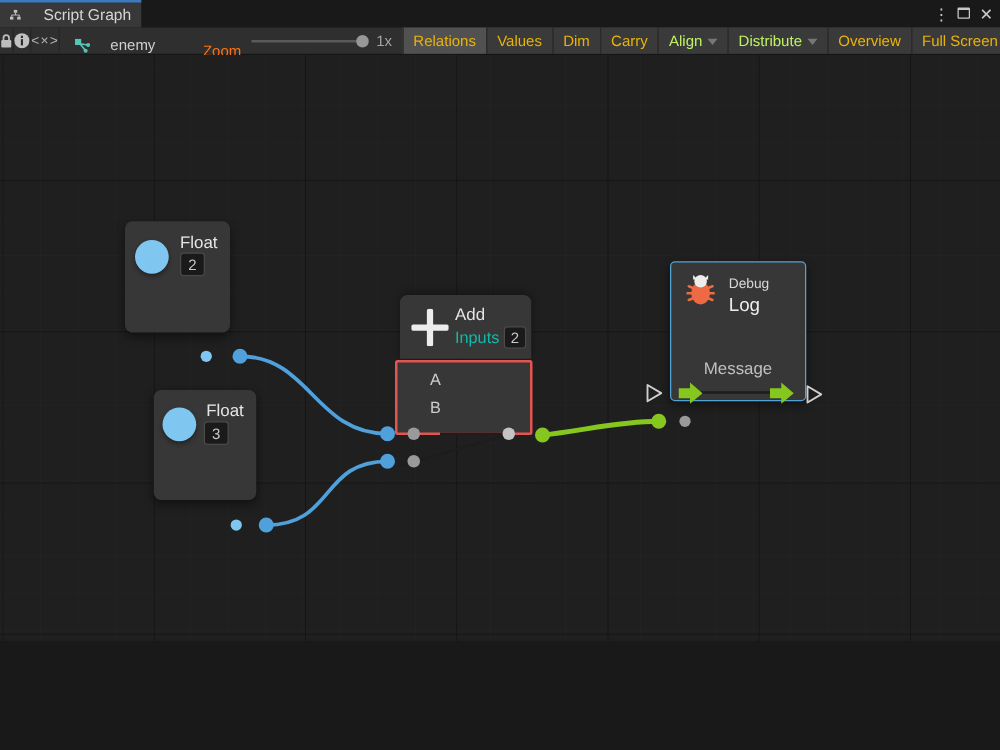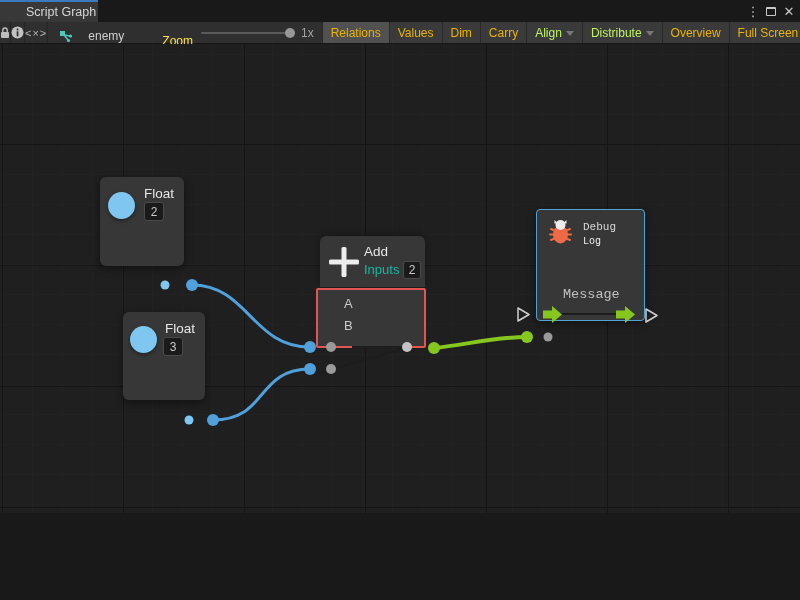--- a/index.html
+++ b/index.html
@@ -3,42 +3,42 @@
 <meta charset="utf-8">
 <style>
   * { margin:0; padding:0; box-sizing:border-box; }
   html,body { width:800px; height:600px; overflow:hidden; background:#191919;
               font-family:"Liberation Sans", sans-serif; }
   .window { position:relative; width:800px; height:600px; background:#191919; }
 
   
   .titlebar { position:absolute; top:0; left:0; width:800px; height:22px;
               background:#191919; display:flex; align-items:stretch; }
-  .tab { width:98px; background:#383838; border-top:2px solid #3A7BBF;
+  .tab { width:113px; background:#383838; border-top:2px solid #3A7BBF;
          display:flex; align-items:center; gap:18px; padding:0 8px; }
   .tab-label { color:#d6d6d6; font-size:12.5px; white-space:nowrap; }
   .titlebar-right { position:absolute; right:4px; top:0; height:22px;
                     display:flex; align-items:center; gap:6px; }
   .tb-icon { color:#c8c8c8; font-size:13px; line-height:1; width:14px; text-align:center;
              cursor:default; }
   .maximize-glyph { display:inline-block; width:10px; height:9px;
                     border:1px solid #c8c8c8; border-top:2px solid #c8c8c8; border-radius:1px; }
 
   
   .toolbar { position:absolute; top:22px; left:0; width:800px; height:22px;
              background:#2f2f2f; border-bottom:1px solid #161616;
              display:flex; align-items:stretch; font-size:12px; color:#d8d8d8; }
   .tool-cell { display:flex; align-items:center; justify-content:center;
                border-right:1px solid #262626; }
   .tool-cell.icon-btn { width:24px; }
   .tool-cell.wide { width:76px; }
   .graph-crumb { display:flex; align-items:flex-end; gap:15px; padding:0 10px 0 12px; }
   .graph-name { color:#cfcfcf; }
   .zoom-box { display:flex; align-items:center; gap:8px; padding:0 8px 0 28px; flex:1; }
-  .zoom-label { color:#fde047;margin-top:16px; }
+  .zoom-label { color:#f97316;margin-top:16px; }
   .slider-track { position:relative; width:92px; height:2px; background:#5a5a5a; border-radius:1px; }
   .slider-handle { position:absolute; right:-2px; top:-4px; width:10px; height:10px;
                    border-radius:50%; background:#979797; }
   .zoom-value { color:#a3a3a3; }
   .tbtn { display:flex; align-items:center; gap:4px; padding:0 8px;
           background:#3a3a3a; border-left:1px solid #292929; color:#eab308;
           white-space:nowrap; cursor:default; }
   .tbtn.active { background:#515151; }
   .tbtn.disabled { color:#bef264; }
   .caret { width:0; height:0; border-left:4px solid transparent;
@@ -81,23 +81,23 @@
                 box-shadow:0 -2px 6px rgba(0,0,0,.3); }
   .add-header .node-title { position:absolute; left:44px; top:8px; }
   .add-inputs-label { position:absolute; left:44px; top:26px; color:#14b8a6; font-size:13px; }
   .add-header .value-box { left:83px; top:25px; width:18px; height:18px; }
   .add-ports { position:absolute; left:316px; top:244px; width:110px; height:60px;
                background:#373737; border:2px solid #E25550; border-radius:2px; }
   .port-label { position:absolute; color:#cccccc; font-size:13px; }
 
   .debug-node { position:absolute; left:536px; top:165px; width:109px; height:112px;
                 background:#373737; border:1.5px solid #54A3D5; border-radius:4px;
-                box-shadow:0 3px 8px rgba(0,0,0,.45);font-family:Liberation Mono, monospace; }
+                box-shadow:0 3px 8px rgba(0,0,0,.45); }
   .debug-cat { position:absolute; left:46px; top:11px; color:#d8d8d8; font-size:11px; }
-  .debug-title { position:absolute; left:46px; top:26px; color:#ececec; font-size:10px; }
+  .debug-title { position:absolute; left:46px; top:26px; color:#ececec; font-size:15px; }
   .debug-msg { position:absolute; left:26px; top:77px; color:#c0c0c0; font-size:13.5px; }
 
   .overlay { position:absolute; top:44px; left:0; width:800px; height:556px; }
 </style>
 </head>
 <body>
 
 <div class="window">
 
   <div class="titlebar">

